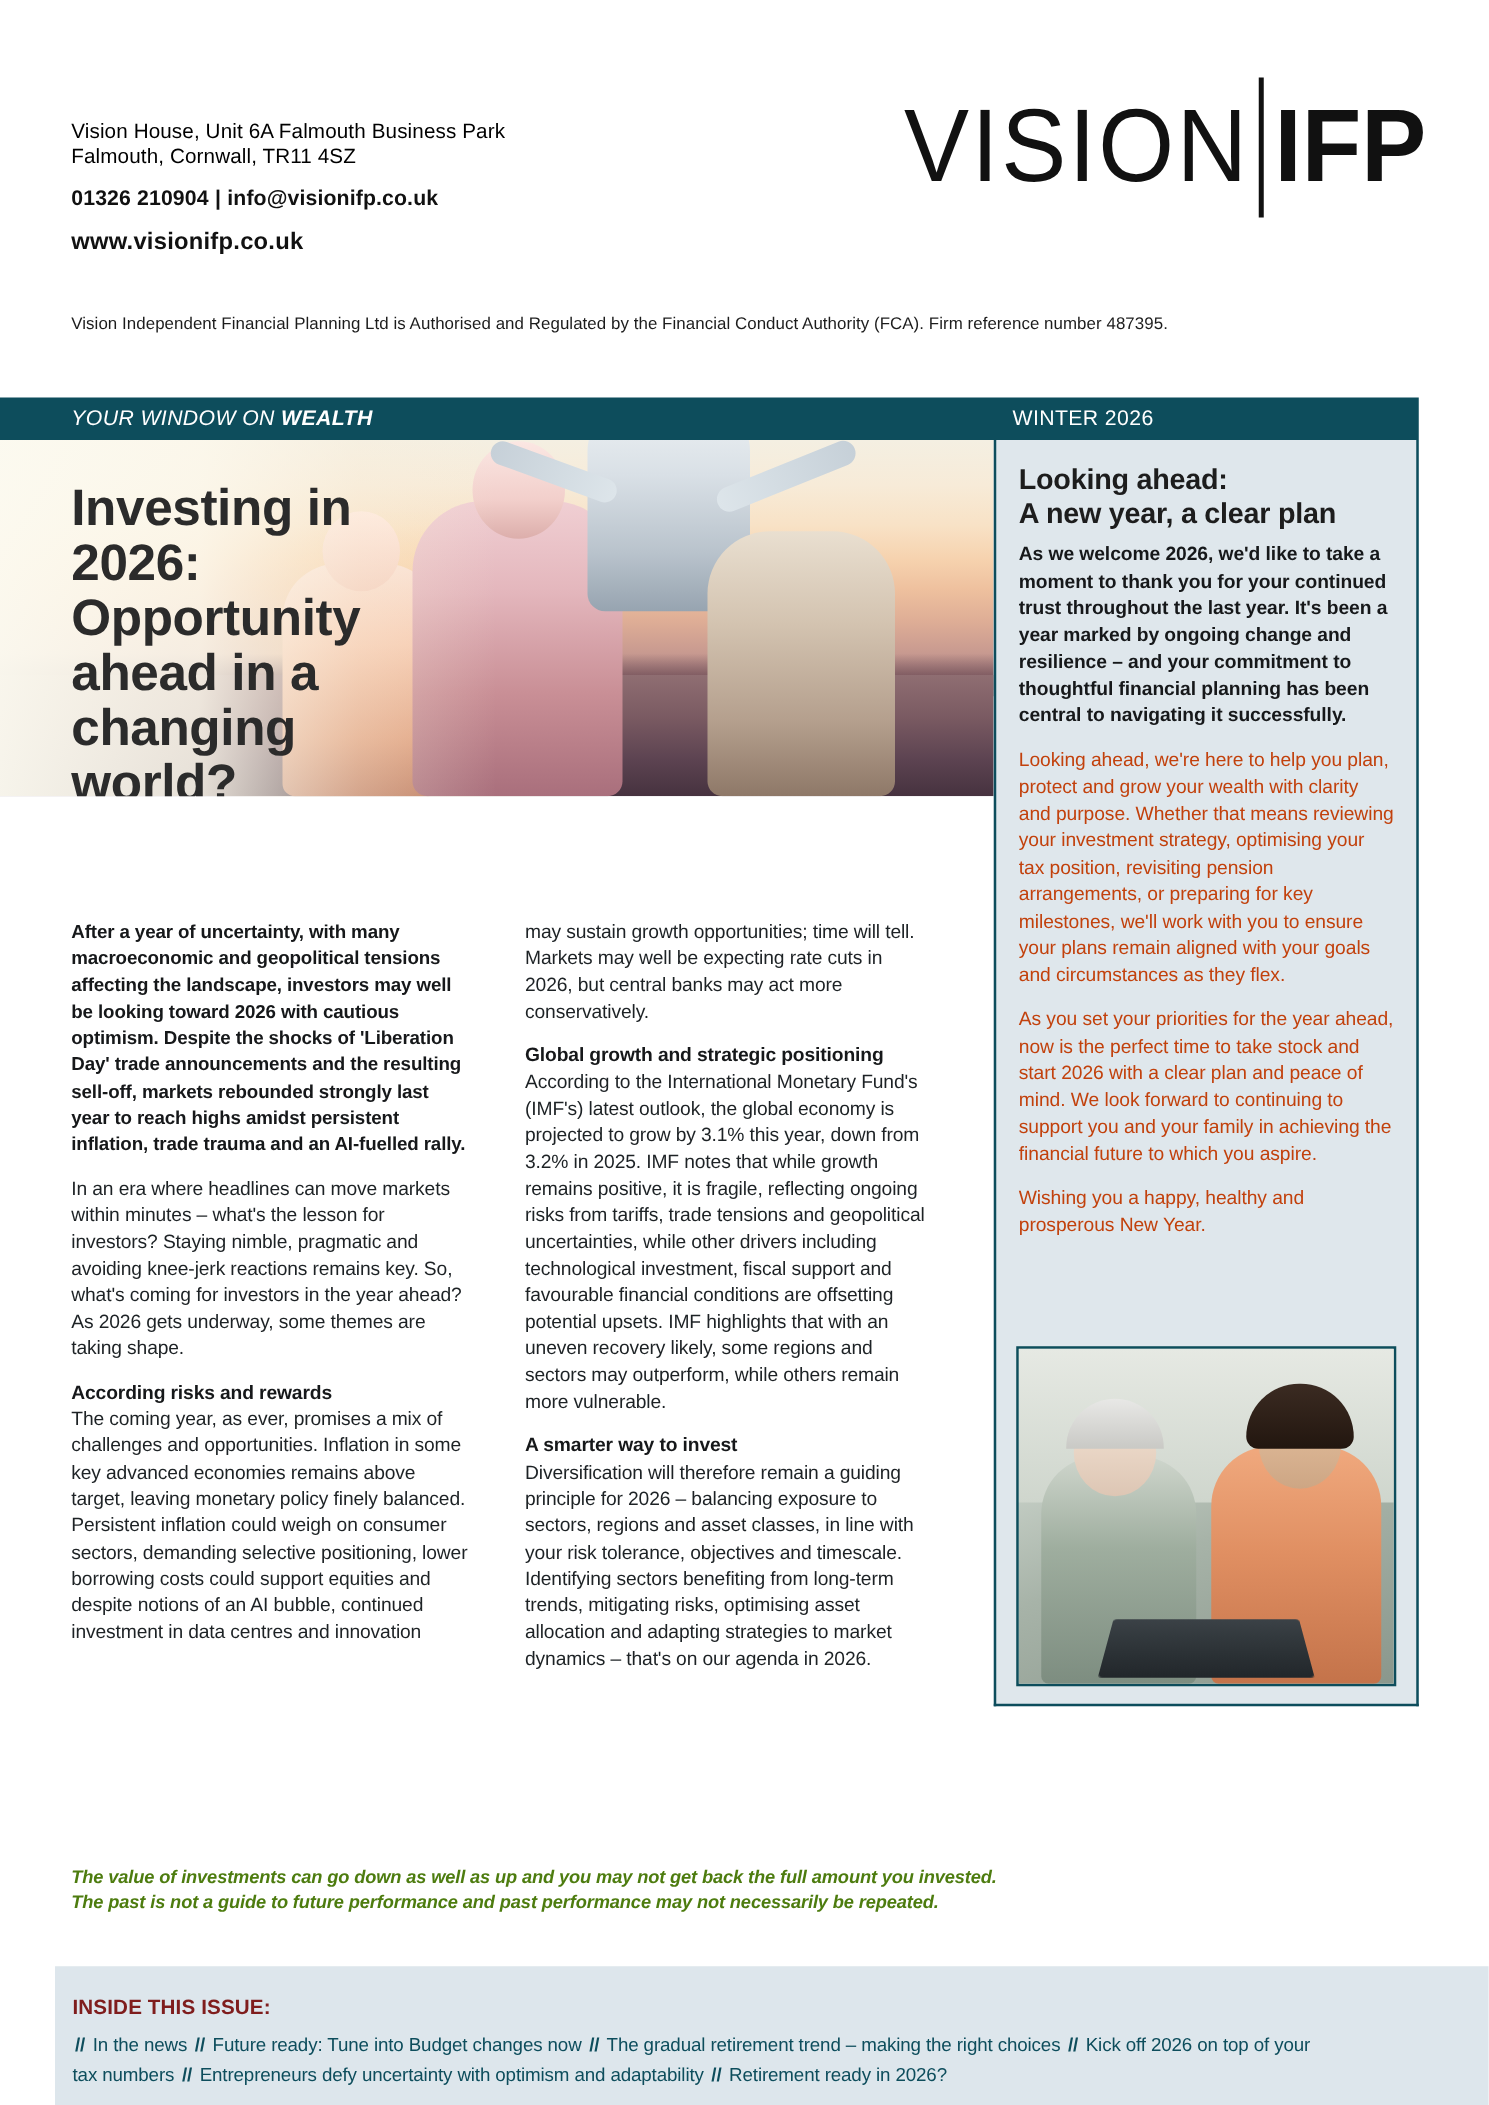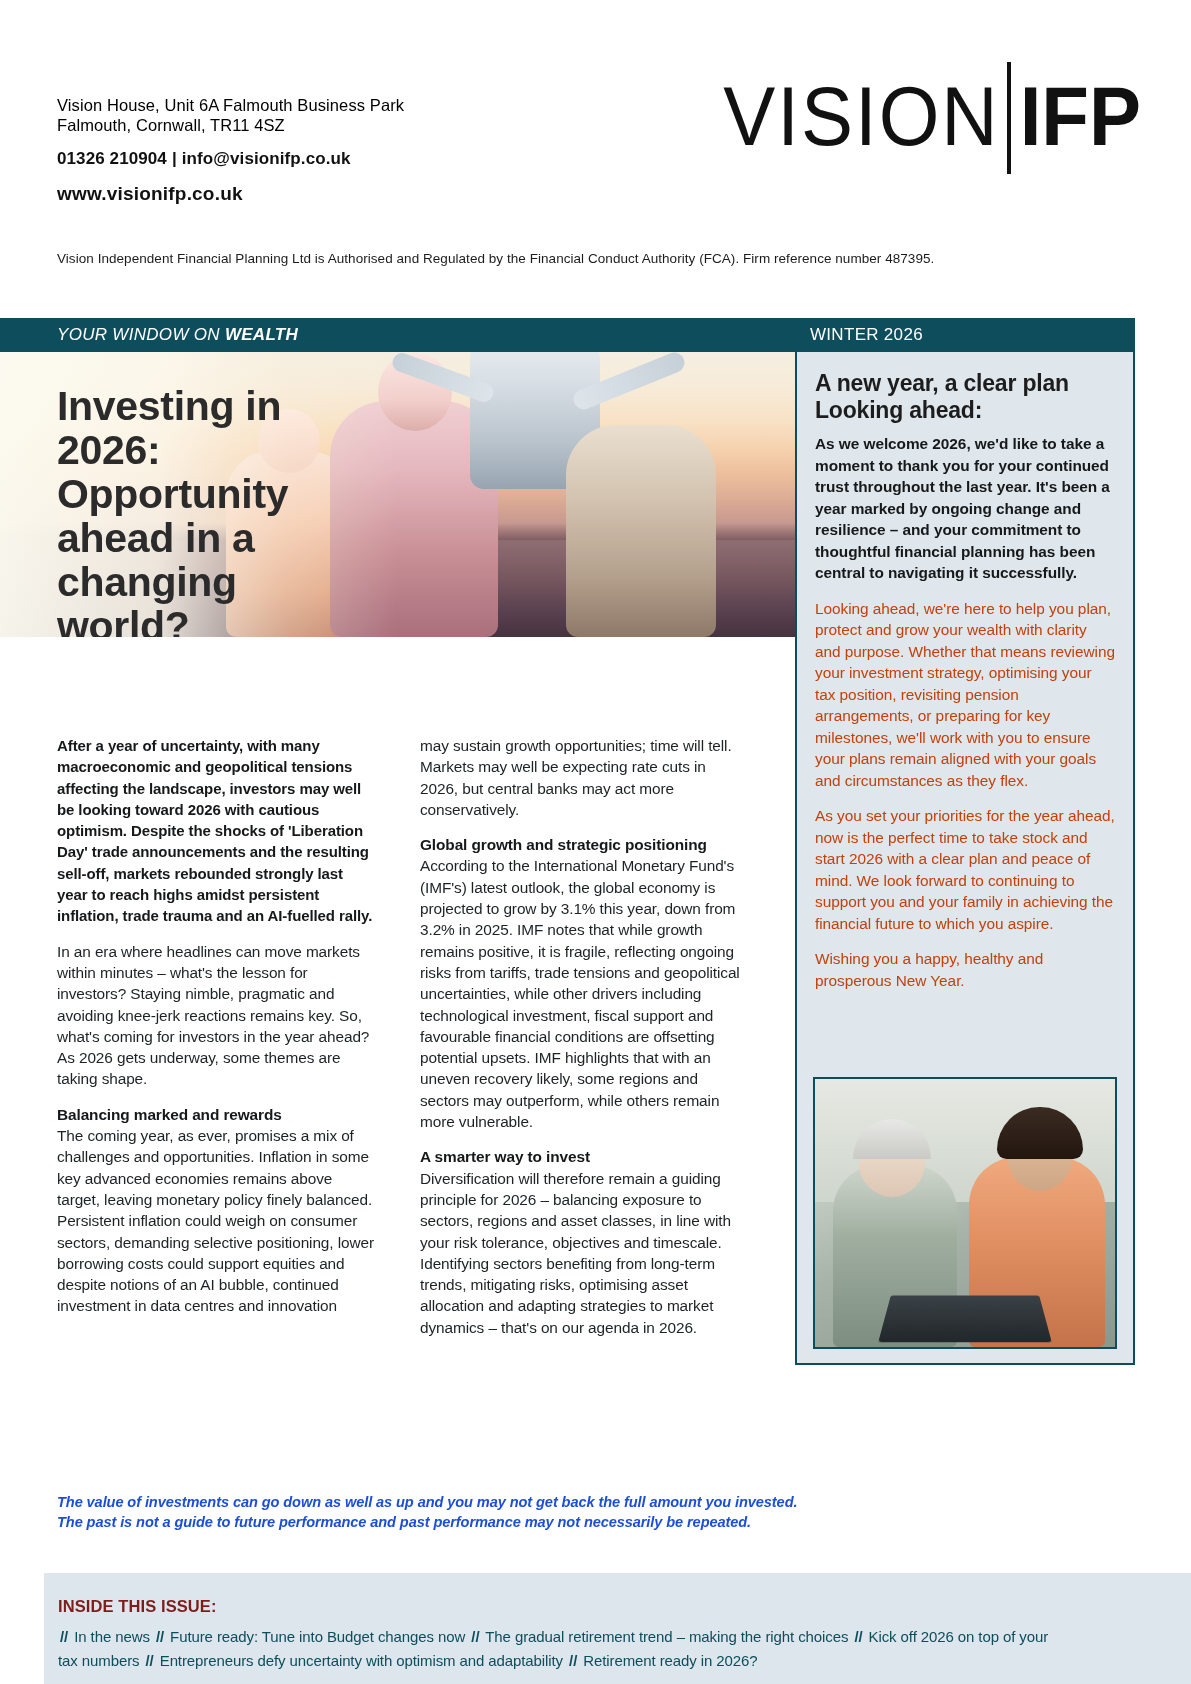--- a/index.html
+++ b/index.html
@@ -217,21 +217,21 @@
   .sub-h {
     font-size:15.4px; line-height:21.3px; font-weight:bold; color:#16181a;
     letter-spacing:-.1px;
   }
   .tight { margin-bottom:0; }
 
   
   .disclaimer {
     position:absolute; left:57px; top:1493px; width:900px;
     font-size:14.6px; line-height:19.5px; font-style:italic;
-    font-weight:bold; color:#1d4ed8; letter-spacing:-.1px;
+    font-weight:bold; color:#4d7c0f; letter-spacing:-.1px;
   }
 
   
   .footer {
     position:absolute; left:44px; top:1573px; width:1147px; height:111px;
     background:#dde6ec; padding:24px 0 0 14px;
   }
   .footer-title {
     font-size:16.5px; font-weight:bold; color:#7f1d1d;
     letter-spacing:.1px; margin-bottom:9px;
@@ -287,22 +287,22 @@
       <div class="f-arm-a"></div>
       <div class="f-arm-b"></div>
       <div class="fig f-adult2"></div>
       <div class="hero-fade"></div>
     </div>
     <div class="hero-title">Investing in 2026: Opportunity ahead in a changing world?</div>
   </div>
 
   <div class="sidebar">
     <div class="sb-title">
+      <div>Looking ahead:</div>
       <div>A new year, a clear plan</div>
-      <div>Looking ahead:</div>
     </div>
     <div class="sb-lead">As we welcome 2026, we'd like to take a moment to thank you for your continued trust throughout the last year. It's been a year marked by ongoing change and resilience – and your commitment to thoughtful financial planning has been central to navigating it successfully.</div>
     <div class="sb-p">Looking ahead, we're here to help you plan, protect and grow your wealth with clarity and purpose. Whether that means reviewing your investment strategy, optimising your tax position, revisiting pension arrangements, or preparing for key milestones, we'll work with you to ensure your plans remain aligned with your goals and circumstances as they flex.</div>
     <div class="sb-p">As you set your priorities for the year ahead, now is the perfect time to take stock and start 2026 with a clear plan and peace of mind. We look forward to continuing to support you and your family in achieving the financial future to which you aspire.</div>
     <div class="sb-p">Wishing you a happy, healthy and prosperous New Year.</div>
 
     <div class="sb-photo">
       <div class="sbp-bg"></div>
       <div class="sbp-wall"></div>
       <div class="sbp-p1"></div>
@@ -312,21 +312,21 @@
       <div class="sbp-h2"></div>
       <div class="sbp-hair2"></div>
       <div class="sbp-laptop"></div>
     </div>
   </div>
 
   <div class="body-area">
     <div class="col col-1">
       <p class="lead-p">After a year of uncertainty, with many macroeconomic and geopolitical tensions affecting the landscape, investors may well be looking toward 2026 with cautious optimism. Despite the shocks of 'Liberation Day' trade announcements and the resulting sell-off, markets rebounded strongly last year to reach highs amidst persistent inflation, trade trauma and an AI-fuelled rally.</p>
       <p class="body-p">In an era where headlines can move markets within minutes – what's the lesson for investors? Staying nimble, pragmatic and avoiding knee-jerk reactions remains key. So, what's coming for investors in the year ahead? As 2026 gets underway, some themes are taking shape.</p>
-      <p class="sub-h">Balancing marked and rewards</p>
+      <p class="sub-h">According risks and rewards</p>
       <p class="body-p">The coming year, as ever, promises a mix of challenges and opportunities. Inflation in some key advanced economies remains above target, leaving monetary policy finely balanced. Persistent inflation could weigh on consumer sectors, demanding selective positioning, lower borrowing costs could support equities and despite notions of an AI bubble, continued investment in data centres and innovation</p>
     </div>
 
     <div class="col col-2">
       <p class="body-p">may sustain growth opportunities; time will tell. Markets may well be expecting rate cuts in 2026, but central banks may act more conservatively.</p>
       <p class="sub-h">Global growth and strategic positioning</p>
       <p class="body-p">According to the International Monetary Fund's (IMF's) latest outlook, the global economy is projected to grow by 3.1% this year, down from 3.2% in 2025. IMF notes that while growth remains positive, it is fragile, reflecting ongoing risks from tariffs, trade tensions and geopolitical uncertainties, while other drivers including technological investment, fiscal support and favourable financial conditions are offsetting potential upsets. IMF highlights that with an uneven recovery likely, some regions and sectors may outperform, while others remain more vulnerable.</p>
       <p class="sub-h">A smarter way to invest</p>
       <p class="body-p tight">Diversification will therefore remain a guiding principle for 2026 – balancing exposure to sectors, regions and asset classes, in line with your risk tolerance, objectives and timescale. Identifying sectors benefiting from long-term trends, mitigating risks, optimising asset allocation and adapting strategies to market dynamics – that's on our agenda in 2026.</p>
     </div>

